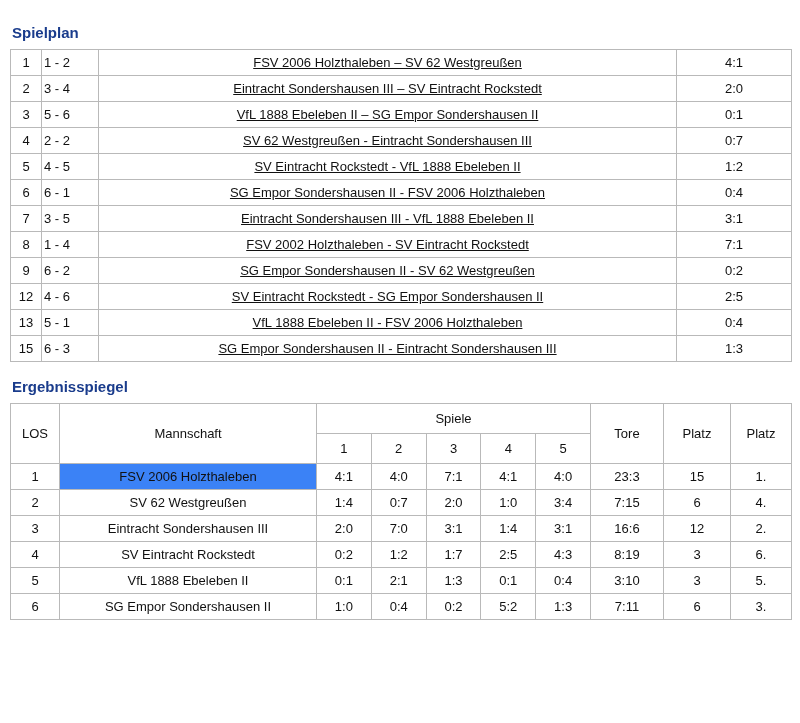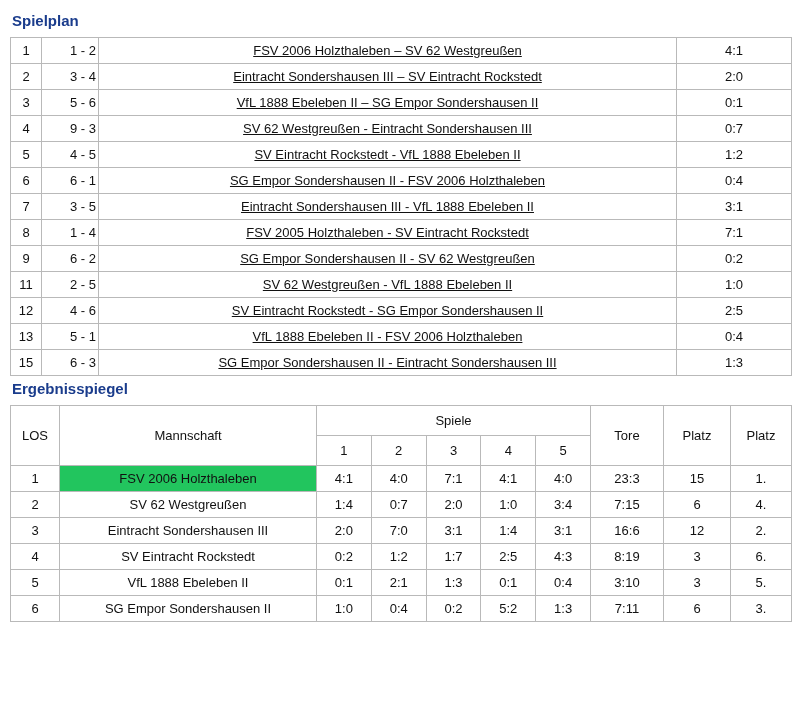--- a/index.html
+++ b/index.html
@@ -10,50 +10,50 @@
   body {
     width: 800px;
     height: 723px;
     font-family: "Liberation Sans", sans-serif;
     font-size: 13px;
     color: #000000;
     position: relative;
     overflow: hidden;
   }
   .page {
-    padding: 8px 10px 0 10px;
+    padding: 20px 10px 0 10px;
     box-sizing: border-box;
     width: 648px;
   }
   h2.section-title {
     color: #1a3c8c;
     font-size: 15px;
     font-weight: bold;
     margin: 4px 0 8px 2px;
     font-family: "Liberation Sans", sans-serif;
   }
   h2.section-title.second {
-    margin-top: 4px;
+    margin-top: 16px;
   }
 
   table.fixtures {
     border-collapse: collapse;
     width: 782px;
     table-layout: fixed;
     margin-bottom: 2px;
   }
   table.fixtures td {
     border: 1px solid #b9b9b9;
     height: 23px;
     font-size: 13px;
     color: #111;
     padding: 1px 2px;
   }
   .col-nr { width: 26px; text-align: center; }
-  .col-pair { width: 52px; text-align: right; }
+  .col-pair { width: 52px; text-align: left; }
   .col-match { text-align: center; text-decoration: underline; }
   .col-result { width: 110px; text-align: center; }
 
   table.standings {
     border-collapse: collapse;
     width: 782px;
     table-layout: fixed;
     margin-top: 4px;
   }
   table.standings th, table.standings td {
@@ -68,21 +68,21 @@
   table.standings thead th {
     height: 27px;
   }
   .st-los { width: 44px; }
   .st-team { width: 252px; }
   .st-game { width: 52px; }
   .st-tore { width: 68px; }
   .st-punkte { width: 62px; }
   .st-platz { width: 56px; }
   .team-cell { text-align: center; }
-  .highlight { background: #22c55e; }
+  .highlight { background: #3b82f6; }
   .spiele-head { border-bottom: 1px solid #b9b9b9; }
 </style>
 </head>
 <body>
 
 <div class="page">
 
   <h2 class="section-title">Spielplan</h2>
 
   <table class="fixtures">
@@ -100,21 +100,21 @@
         <td class="col-result">2:0</td>
       </tr>
       <tr>
         <td class="col-nr">3</td>
         <td class="col-pair">5 - 6</td>
         <td class="col-match">VfL 1888 Ebeleben II – SG Empor Sondershausen II</td>
         <td class="col-result">0:1</td>
       </tr>
       <tr>
         <td class="col-nr">4</td>
-        <td class="col-pair">9 - 3</td>
+        <td class="col-pair">2 - 2</td>
         <td class="col-match">SV 62 Westgreußen - Eintracht Sondershausen III</td>
         <td class="col-result">0:7</td>
       </tr>
       <tr>
         <td class="col-nr">5</td>
         <td class="col-pair">4 - 5</td>
         <td class="col-match">SV Eintracht Rockstedt - VfL 1888 Ebeleben II</td>
         <td class="col-result">1:2</td>
       </tr>
       <tr>
@@ -125,34 +125,28 @@
       </tr>
       <tr>
         <td class="col-nr">7</td>
         <td class="col-pair">3 - 5</td>
         <td class="col-match">Eintracht Sondershausen III - VfL 1888 Ebeleben II</td>
         <td class="col-result">3:1</td>
       </tr>
       <tr>
         <td class="col-nr">8</td>
         <td class="col-pair">1 - 4</td>
-        <td class="col-match">FSV 2005 Holzthaleben - SV Eintracht Rockstedt</td>
+        <td class="col-match">FSV 2002 Holzthaleben - SV Eintracht Rockstedt</td>
         <td class="col-result">7:1</td>
       </tr>
       <tr>
         <td class="col-nr">9</td>
         <td class="col-pair">6 - 2</td>
         <td class="col-match">SG Empor Sondershausen II - SV 62 Westgreußen</td>
         <td class="col-result">0:2</td>
-      </tr>
-      <tr>
-        <td class="col-nr">11</td>
-        <td class="col-pair">2 - 5</td>
-        <td class="col-match">SV 62 Westgreußen - VfL 1888 Ebeleben II</td>
-        <td class="col-result">1:0</td>
       </tr>
       <tr>
         <td class="col-nr">12</td>
         <td class="col-pair">4 - 6</td>
         <td class="col-match">SV Eintracht Rockstedt - SG Empor Sondershausen II</td>
         <td class="col-result">2:5</td>
       </tr>
       <tr>
         <td class="col-nr">13</td>
         <td class="col-pair">5 - 1</td>

